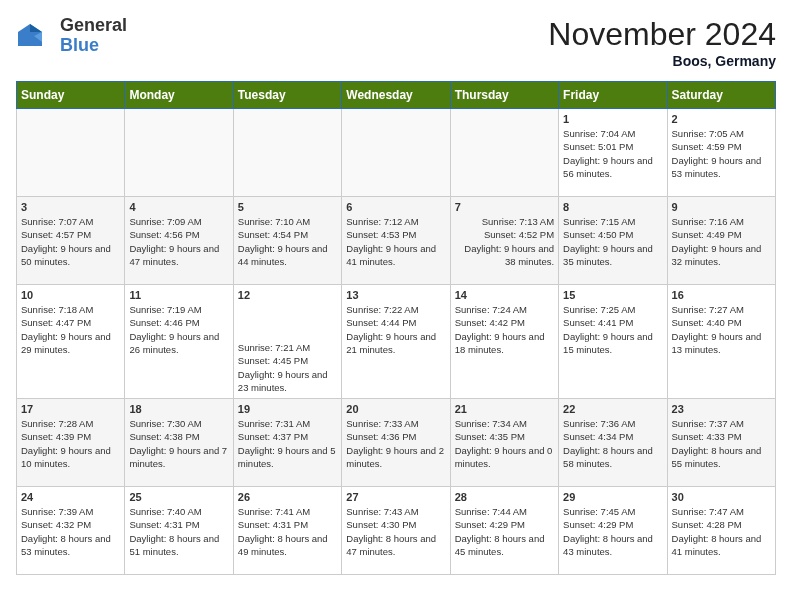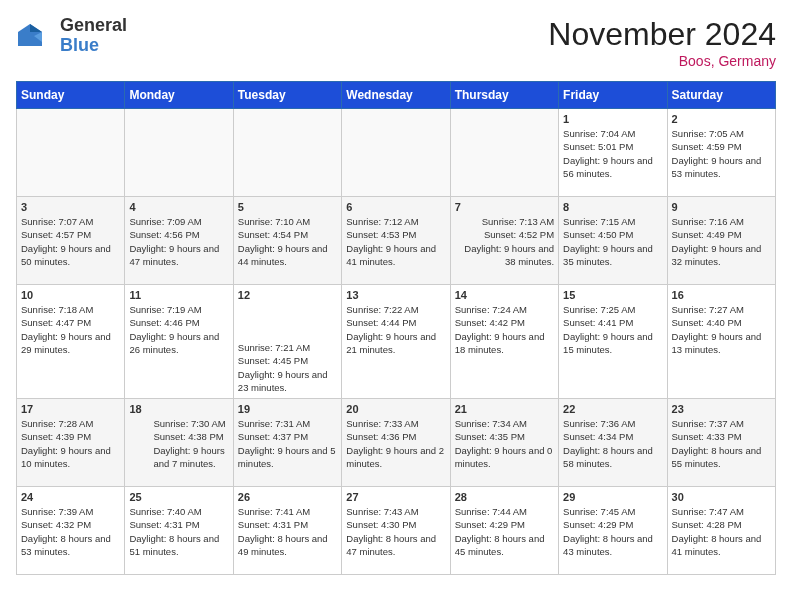--- a/index.html
+++ b/index.html
@@ -35,29 +35,30 @@
     .title-area {
       text-align: right;
     }
     .month-title {
       font-size: 32px;
       font-weight: normal;
       color: #222;
     }
     .location-title {
       font-size: 14px;
-      color: #be185d;
+      color: #0f172a;
+      font-weight: bold;
     }
     table {
       width: 100%;
       border-collapse: collapse;
       table-layout: fixed;
     }
     thead tr th {
-      background: #1d4ed8;
+      background: #4d7c0f;
       color: #fff;
       font-size: 12px;
       font-weight: bold;
       padding: 6px 4px;
       border: 1px solid #2a6ab0;
       text-align: left;
     }
     tbody tr td {
       vertical-align: top;
       border: 1px solid #ccc;
@@ -230,21 +231,21 @@
       </tr>
       <tr>
         <td>
           <span class="day-number">17</span>
           <div class="cell-text" style="white-space: pre-line;">Sunrise: 7:28 AM
 Sunset: 4:39 PM
 Daylight: 9 hours and 10 minutes.</div>
         </td>
         <td>
           <span class="day-number">18</span>
-          <div class="cell-text" style="white-space: pre-line; margin-left: 24px;">Sunrise: 7:30 AM
+          <div class="cell-text" style="white-space: pre-line;">Sunrise: 7:30 AM
 Sunset: 4:38 PM
 Daylight: 9 hours and 7 minutes.</div>
         </td>
         <td>
           <span class="day-number">19</span>
           <div class="cell-text" style="white-space: pre-line;">Sunrise: 7:31 AM
 Sunset: 4:37 PM
 Daylight: 9 hours and 5 minutes.</div>
         </td>
         <td>

